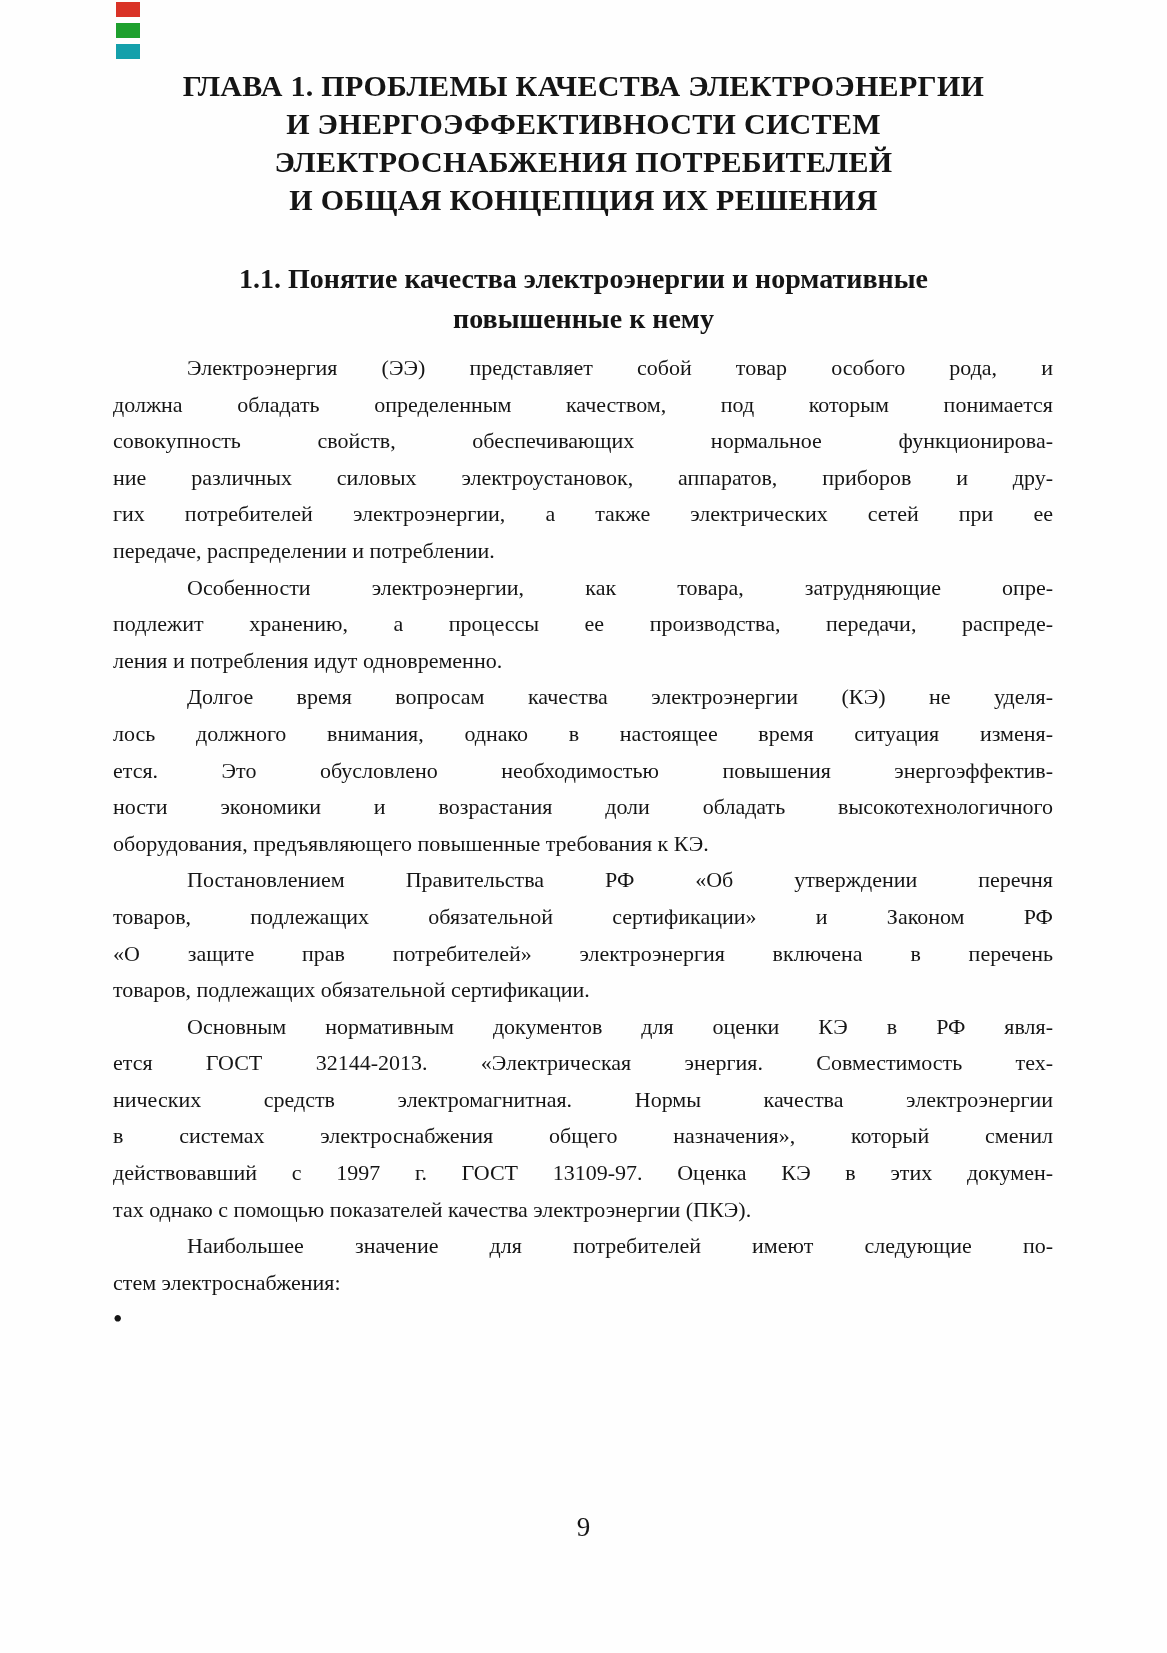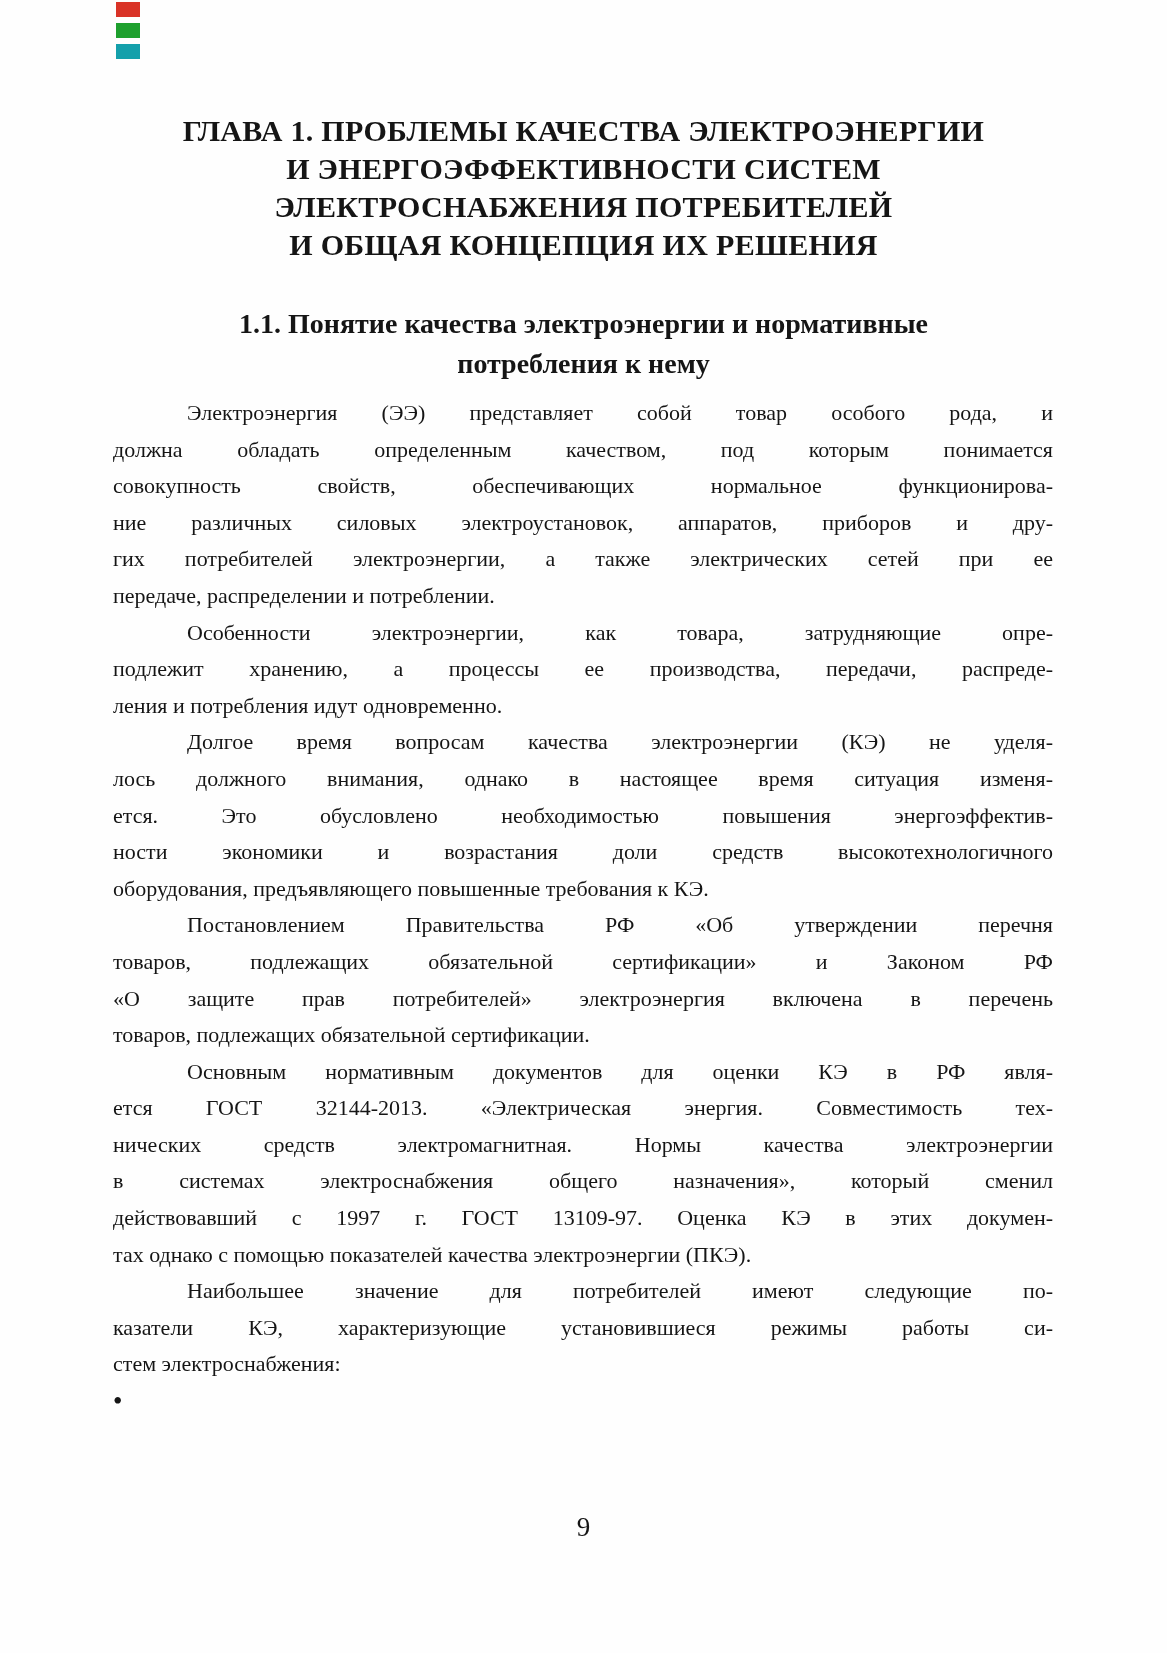--- a/index.html
+++ b/index.html
@@ -14,21 +14,21 @@
   }
   .scan-marks {
     position: absolute;
     left: 116px;
     top: 2px;
     width: 26px;
   }
   .scan-marks .mark { width: 24px; height: 15px; margin-bottom: 6px; }
   .chapter-title {
     margin: 0;
-    padding-top: 112px;
+    padding-top: 67px;
     text-align: center;
     font-size: 30px;
     font-weight: bold;
     line-height: 38px;
     letter-spacing: 0.3px;
   }
   .section-heading {
     margin: 40px 0 8px 0;
     text-align: center;
     font-size: 28px;
@@ -78,61 +78,60 @@
 
   <h1 class="chapter-title" id="chapterTitle">
       <div>ГЛАВА 1. ПРОБЛЕМЫ КАЧЕСТВА ЭЛЕКТРОЭНЕРГИИ</div>
       <div>И ЭНЕРГОЭФФЕКТИВНОСТИ СИСТЕМ</div>
       <div>ЭЛЕКТРОСНАБЖЕНИЯ ПОТРЕБИТЕЛЕЙ</div>
       <div>И ОБЩАЯ КОНЦЕПЦИЯ ИХ РЕШЕНИЯ</div>
     </h1>
 
   <h2 class="section-heading" id="sectionHeading">
       <div>1.1. Понятие качества электроэнергии и нормативные</div>
-      <div>потребления к нему</div>
+      <div>повышенные к нему</div>
     </h2>
 
   <div class="body-text" id="bodyText">
       <div class="para">
         <div class="line first">Электроэнергия (ЭЭ) представляет собой товар особого рода, и</div>
         <div class="line">должна обладать определенным качеством, под которым понимается</div>
         <div class="line">совокупность свойств, обеспечивающих нормальное функционирова-</div>
         <div class="line">ние различных силовых электроустановок, аппаратов, приборов и дру-</div>
         <div class="line">гих потребителей электроэнергии, а также электрических сетей при ее</div>
         <div class="line last">передаче, распределении и потреблении.</div>
       </div>
       <div class="para">
         <div class="line first">Особенности электроэнергии, как товара, затрудняющие опре-</div>
         <div class="line">подлежит хранению, а процессы ее производства, передачи, распреде-</div>
         <div class="line last">ления и потребления идут одновременно.</div>
       </div>
       <div class="para">
         <div class="line first">Долгое время вопросам качества электроэнергии (КЭ) не уделя-</div>
         <div class="line">лось должного внимания, однако в настоящее время ситуация изменя-</div>
         <div class="line">ется. Это обусловлено необходимостью повышения энергоэффектив-</div>
-        <div class="line">ности экономики и возрастания доли средств высокотехнологичного</div>
+        <div class="line">ности экономики и возрастания доли обладать высокотехнологичного</div>
         <div class="line last">оборудования, предъявляющего повышенные требования к КЭ.</div>
       </div>
       <div class="para">
         <div class="line first">Постановлением Правительства РФ «Об утверждении перечня</div>
         <div class="line">товаров, подлежащих обязательной сертификации» и Законом РФ</div>
         <div class="line">«О защите прав потребителей» электроэнергия включена в перечень</div>
         <div class="line last">товаров, подлежащих обязательной сертификации.</div>
       </div>
       <div class="para">
         <div class="line first">Основным нормативным документов для оценки КЭ в РФ явля-</div>
         <div class="line">ется ГОСТ 32144-2013. «Электрическая энергия. Совместимость тех-</div>
         <div class="line">нических средств электромагнитная. Нормы качества электроэнергии</div>
         <div class="line">в системах электроснабжения общего назначения», который сменил</div>
         <div class="line">действовавший с 1997 г. ГОСТ 13109-97. Оценка КЭ в этих докумен-</div>
         <div class="line last">тах однако с помощью показателей качества электроэнергии (ПКЭ).</div>
       </div>
       <div class="para">
         <div class="line first">Наибольшее значение для потребителей имеют следующие по-</div>
-        <div class="line">казатели КЭ, характеризующие установившиеся режимы работы си-</div>
         <div class="line last">стем электроснабжения:</div>
       </div>
     </div>
 
   <div class="bullet-row">
     <span class="bullet-marker">•</span>
   </div>
 
   <div class="page-number">9</div>
 

